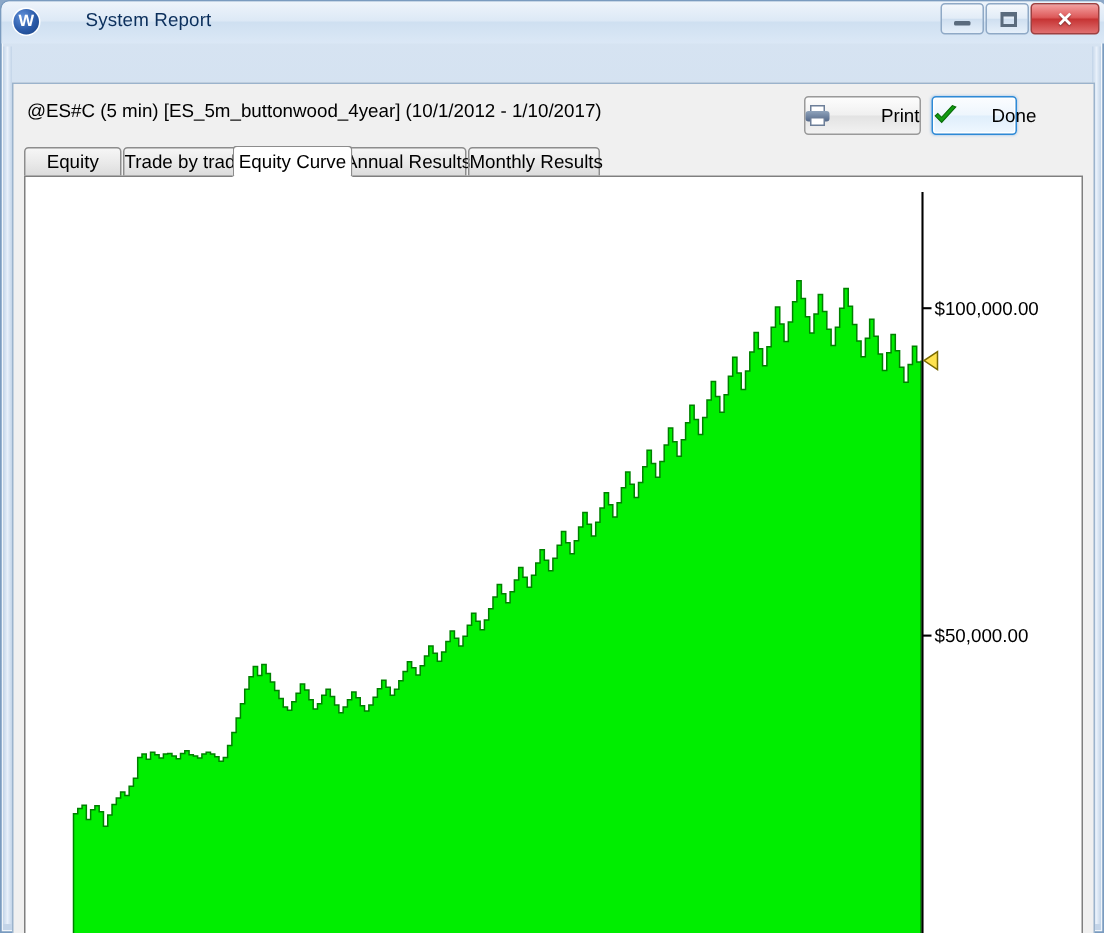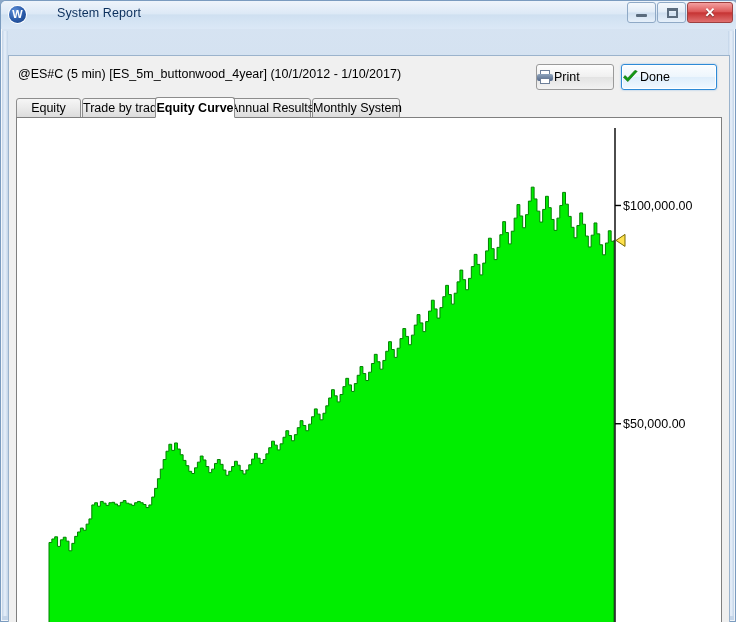--- a/index.html
+++ b/index.html
@@ -137,27 +137,27 @@
     top: 8px;
     height: 26px;
     box-sizing: border-box;
     border-radius: 3px;
     background: linear-gradient(to bottom, #fdfdfd 0%, #f0f0f0 48%, #e3e3e3 52%, #f2f2f2 100%);
     border: 1px solid #9a9a9a;
     font-size: 12.5px;
     color: #000000;
     display: flex;
     align-items: center;
-    justify-content: flex-start;
-    gap: 1px;
+    justify-content: space-between;
+    gap: 22px;
     font-family: "Liberation Sans", sans-serif;
   }
   #print-button { left: 527px; width: 78px; }
   #done-button {
-    left: 612px; width: 96px;
+    left: 612px; width: 57px;
     border: 1px solid #2e8ad6;
     box-shadow: inset 0 0 0 1px #ffffff, 0 0 2px rgba(60,140,220,0.55);
     background: linear-gradient(to bottom, #fbfdff 0%, #eef6fd 48%, #dfeefb 52%, #f0f8ff 100%);
   }
   .printer-ico { width: 16px; height: 14px; position: relative; flex: none; }
   .printer-ico .body {
     position: absolute; left: 0; top: 4px;
     width: 16px; height: 7px;
     background: linear-gradient(to bottom, #8fa3bb, #54698a);
     border-radius: 2px;
@@ -200,21 +200,20 @@
     font-family: "Liberation Sans", sans-serif;
     white-space: nowrap;
   }
   .tab.active {
     background: #ffffff;
     border-bottom: 1px solid #ffffff;
     height: 21px;
     top: -1px;
     line-height: 21px;
     z-index: 5;
-    font-weight: bold;
   }
 
   
   .chartpanel {
     position: absolute;
     left: 7px; top: 61px;
     width: 706px;
     height: 516px;
     box-sizing: border-box;
     background: #ffffff;
@@ -291,21 +290,21 @@
           <path d="M1.5 7.2 L5.8 11.6 L15.2 1.3 L12.9 0.4 L5.7 8.2 L3.2 5.6 Z" fill="#119c11" stroke="#0a6b0a" stroke-width="0.7"></path>
         </svg>
         <span>Done</span>
       </div>
 
       <div class="tabstrip" id="tabstrip">
           <div class="tab" style="left: 0px; width: 65px;">Equity</div>
           <div class="tab" style="left: 66px; width: 82px;">Trade by trade</div>
           <div class="tab active" style="left: 139px; width: 80px;">Equity Curve</div>
           <div class="tab" style="left: 213px; width: 82px;">Annual Results</div>
-          <div class="tab" style="left: 296px; width: 88px;">Monthly System</div>
+          <div class="tab" style="left: 296px; width: 88px;">Monthly Results</div>
         </div>
 
       <div class="chartpanel">
         <svg id="chart-svg" width="704" height="514" viewBox="0 0 704 514">
           <g id="chart-area">
               <path d="M 32 524 L 32 424.4730434782609 L 34.85353535353536 424.4730434782609 L 34.85353535353536 420.9808695652174 L 37.707070707070706 420.9808695652174 L 37.707070707070706 418.7982608695652 L 40.56060606060606 418.7982608695652 L 40.56060606060606 428.4017391304348 L 43.41414141414141 428.4017391304348 L 43.41414141414141 421.85391304347826 L 46.26767676767677 421.85391304347826 L 46.26767676767677 419.23478260869564 L 49.121212121212125 419.23478260869564 L 49.121212121212125 423.16347826086957 L 51.974747474747474 423.16347826086957 L 51.974747474747474 432.76695652173913 L 54.82828282828283 432.76695652173913 L 54.82828282828283 425.34608695652173 L 57.68181818181819 425.34608695652173 L 57.68181818181819 418.3617391304348 L 60.535353535353536 418.3617391304348 L 60.535353535353536 413.99652173913046 L 63.388888888888886 413.99652173913046 L 63.388888888888886 410.06782608695653 L 66.24242424242425 410.06782608695653 L 66.24242424242425 412.2504347826087 L 69.0959595959596 412.2504347826087 L 69.0959595959596 406.1391304347826 L 71.94949494949495 406.1391304347826 L 71.94949494949495 400.90086956521736 L 74.80303030303031 400.90086956521736 L 74.80303030303031 386.93217391304347 L 77.65656565656566 386.93217391304347 L 77.65656565656566 384.7495652173913 L 80.51010101010101 384.7495652173913 L 80.51010101010101 388.2417391304348 L 83.36363636363637 388.2417391304348 L 83.36363636363637 383.44 L 86.21717171717171 383.44 L 86.21717171717171 385.18608695652176 L 89.07070707070707 385.18608695652176 L 89.07070707070707 387.36869565217387 L 91.92424242424244 387.36869565217387 L 91.92424242424244 384.7495652173913 L 94.77777777777777 384.7495652173913 L 94.77777777777777 384.31304347826085 L 97.63131313131314 384.31304347826085 L 97.63131313131314 386.0591304347826 L 100.48484848484848 386.0591304347826 L 100.48484848484848 387.8052173913043 L 103.33838383838385 387.8052173913043 L 103.33838383838385 384.31304347826085 L 106.1919191919192 384.31304347826085 L 106.1919191919192 382.56695652173914 L 109.04545454545455 382.56695652173914 L 109.04545454545455 385.18608695652176 L 111.8989898989899 385.18608695652176 L 111.8989898989899 386.0591304347826 L 114.75252525252525 386.0591304347826 L 114.75252525252525 387.36869565217387 L 117.60606060606061 387.36869565217387 L 117.60606060606061 384.7495652173913 L 120.45959595959596 384.7495652173913 L 120.45959595959596 383.44 L 123.31313131313132 383.44 L 123.31313131313132 384.7495652173913 L 126.16666666666666 384.7495652173913 L 126.16666666666666 386.4956521739131 L 129.02020202020202 386.4956521739131 L 129.02020202020202 389.5513043478261 L 131.87373737373736 389.5513043478261 L 131.87373737373736 386.93217391304347 L 134.72727272727275 386.93217391304347 L 134.72727272727275 379.07478260869567 L 137.58080808080808 379.07478260869567 L 137.58080808080808 370.34434782608696 L 140.43434343434342 370.34434782608696 L 140.43434343434342 360.7408695652174 L 143.28787878787878 360.7408695652174 L 143.28787878787878 351.13739130434783 L 146.14141414141415 351.13739130434783 L 146.14141414141415 341.53391304347826 L 148.99494949494948 341.53391304347826 L 148.99494949494948 333.24 L 151.84848484848487 333.24 L 151.84848484848487 326.25565217391306 L 154.7020202020202 326.25565217391306 L 154.7020202020202 332.3669565217391 L 157.55555555555554 332.3669565217391 L 157.55555555555554 324.94608695652175 L 160.4090909090909 324.94608695652175 L 160.4090909090909 331.05739130434785 L 163.26262626262627 331.05739130434785 L 163.26262626262627 336.7321739130434 L 166.1161616161616 336.7321739130434 L 166.1161616161616 342.4069565217391 L 168.96969696969697 342.4069565217391 L 168.96969696969697 347.64521739130436 L 171.82323232323233 347.64521739130436 L 171.82323232323233 353.32 L 174.6767676767677 353.32 L 174.6767676767677 355.50260869565216 L 177.53030303030303 355.50260869565216 L 177.53030303030303 349.8278260869565 L 180.3838383838384 349.8278260869565 L 180.3838383838384 344.1530434782609 L 183.23737373737373 344.1530434782609 L 183.23737373737373 338.04173913043473 L 186.0909090909091 338.04173913043473 L 186.0909090909091 341.97043478260866 L 188.94444444444446 341.97043478260866 L 188.94444444444446 348.5182608695652 L 191.7979797979798 348.5182608695652 L 191.7979797979798 354.6295652173913 L 194.65151515151516 354.6295652173913 L 194.65151515151516 351.13739130434783 L 197.5050505050505 351.13739130434783 L 197.5050505050505 345.4626086956522 L 200.35858585858585 345.4626086956522 L 200.35858585858585 341.53391304347826 L 203.21212121212122 341.53391304347826 L 203.21212121212122 346.33565217391305 L 206.06565656565655 346.33565217391305 L 206.06565656565655 352.01043478260874 L 208.91919191919192 352.01043478260874 L 208.91919191919192 357.2486956521739 L 211.77272727272728 357.2486956521739 L 211.77272727272728 353.32 L 214.62626262626264 353.32 L 214.62626262626264 348.5182608695652 L 217.47979797979798 348.5182608695652 L 217.47979797979798 343.28 L 220.33333333333331 343.28 L 220.33333333333331 347.2086956521739 L 223.1868686868687 347.2086956521739 L 223.1868686868687 352.44695652173914 L 226.04040404040404 352.44695652173914 L 226.04040404040404 355.9391304347826 L 228.8939393939394 355.9391304347826 L 228.8939393939394 352.01043478260874 L 231.74747474747474 352.01043478260874 L 231.74747474747474 346.7721739130435 L 234.60101010101008 346.7721739130435 L 234.60101010101008 341.0973913043478 L 237.45454545454547 341.0973913043478 L 237.45454545454547 335.42260869565223 L 240.3080808080808 335.42260869565223 L 240.3080808080808 340.22434782608696 L 243.16161616161617 340.22434782608696 L 243.16161616161617 345.4626086956522 L 246.0151515151515 345.4626086956522 L 246.0151515151515 341.53391304347826 L 248.86868686868686 341.53391304347826 L 248.86868686868686 335.8591304347826 L 251.72222222222223 335.8591304347826 L 251.72222222222223 329.74782608695654 L 254.57575757575756 329.74782608695654 L 254.57575757575756 323.2 L 257.42929292929296 323.2 L 257.42929292929296 327.1286956521739 L 260.2828282828283 327.1286956521739 L 260.2828282828283 331.9304347826087 L 263.1363636363636 331.9304347826087 L 263.1363636363636 325.8191304347826 L 265.98989898989896 325.8191304347826 L 265.98989898989896 319.2713043478261 L 268.8434343434343 319.2713043478261 L 268.8434343434343 312.72347826086957 L 271.69696969696975 312.72347826086957 L 271.69696969696975 317.52521739130435 L 274.5505050505051 317.52521739130435 L 274.5505050505051 322.76347826086953 L 277.4040404040404 322.76347826086953 L 277.4040404040404 316.6521739130435 L 280.25757575757575 316.6521739130435 L 280.25757575757575 309.66782608695655 L 283.1111111111111 309.66782608695655 L 283.1111111111111 302.6834782608696 L 285.9646464646465 302.6834782608696 L 285.9646464646465 307.48521739130433 L 288.8181818181818 307.48521739130433 L 288.8181818181818 312.72347826086957 L 291.6717171717172 312.72347826086957 L 291.6717171717172 306.175652173913 L 294.52525252525254 306.175652173913 L 294.52525252525254 298.7547826086957 L 297.3787878787879 298.7547826086957 L 297.3787878787879 290.8973913043478 L 300.2323232323232 290.8973913043478 L 300.2323232323232 296.13565217391306 L 303.0858585858586 296.13565217391306 L 303.0858585858586 301.8104347826087 L 305.93939393939394 301.8104347826087 L 305.93939393939394 295.26260869565215 L 308.7929292929293 295.26260869565215 L 308.7929292929293 287.8417391304348 L 311.64646464646466 287.8417391304348 L 311.64646464646466 279.98434782608695 L 314.5 279.98434782608695 L 314.5 271.6904347826087 L 317.3535353535354 271.6904347826087 L 317.3535353535354 277.8017391304348 L 320.20707070707067 277.8017391304348 L 320.20707070707067 283.9130434782609 L 323.06060606060606 283.9130434782609 L 323.06060606060606 276.4921739130435 L 325.9141414141414 276.4921739130435 L 325.9141414141414 268.6347826086957 L 328.7676767676768 268.6347826086957 L 328.7676767676768 260.34086956521736 L 331.6212121212121 260.34086956521736 L 331.6212121212121 266.8886956521739 L 334.47474747474746 266.8886956521739 L 334.47474747474746 273.4365217391304 L 337.32828282828285 273.4365217391304 L 337.32828282828285 265.5791304347826 L 340.1818181818182 265.5791304347826 L 340.1818181818182 257.28521739130434 L 343.0353535353535 257.28521739130434 L 343.0353535353535 248.55478260869563 L 345.8888888888889 248.55478260869563 L 345.8888888888889 255.53913043478258 L 348.7424242424242 255.53913043478258 L 348.7424242424242 262.5234782608696 L 351.5959595959596 262.5234782608696 L 351.5959595959596 254.22956521739127 L 354.449494949495 254.22956521739127 L 354.449494949495 245.49913043478261 L 357.3030303030303 245.49913043478261 L 357.3030303030303 236.3321739130435 L 360.15656565656565 236.3321739130435 L 360.15656565656565 243.7530434782609 L 363.010101010101 243.7530434782609 L 363.010101010101 251.17391304347825 L 365.8636363636364 251.17391304347825 L 365.8636363636364 242.4434782608696 L 368.7171717171717 242.4434782608696 L 368.7171717171717 233.27652173913043 L 371.57070707070704 233.27652173913043 L 371.57070707070704 223.67304347826087 L 374.42424242424244 223.67304347826087 L 374.42424242424244 231.53043478260872 L 377.2777777777778 231.53043478260872 L 377.2777777777778 239.38782608695652 L 380.1313131313131 239.38782608695652 L 380.1313131313131 230.2208695652174 L 382.9848484848485 230.2208695652174 L 382.9848484848485 220.61739130434785 L 385.83838383838383 220.61739130434785 L 385.83838383838383 210.57739130434783 L 388.69191919191917 210.57739130434783 L 388.69191919191917 218.43478260869563 L 391.54545454545456 218.43478260869563 L 391.54545454545456 226.72869565217394 L 394.3989898989899 226.72869565217394 L 394.3989898989899 217.12521739130432 L 397.2525252525253 217.12521739130432 L 397.2525252525253 207.08521739130435 L 400.10606060606057 207.08521739130435 L 400.10606060606057 196.60869565217394 L 402.95959595959596 196.60869565217394 L 402.95959595959596 204.90260869565213 L 405.81313131313135 204.90260869565213 L 405.81313131313135 213.63304347826084 L 408.66666666666663 213.63304347826084 L 408.66666666666663 203.59304347826082 L 411.520202020202 203.59304347826082 L 411.520202020202 193.11652173913046 L 414.3737373737374 193.11652173913046 L 414.3737373737374 182.2034782608696 L 417.2272727272727 182.2034782608696 L 417.2272727272727 190.9339130434783 L 420.0808080808081 190.9339130434783 L 420.0808080808081 200.10086956521735 L 422.9343434343434 200.10086956521735 L 422.9343434343434 189.624347826087 L 425.7878787878788 189.624347826087 L 425.7878787878788 178.71130434782611 L 428.64141414141415 178.71130434782611 L 428.64141414141415 167.36173913043478 L 431.4949494949495 167.36173913043478 L 431.4949494949495 176.5286956521739 L 434.3484848484849 176.5286956521739 L 434.3484848484849 186.13217391304352 L 437.20202020202015 186.13217391304352 L 437.20202020202015 175.21913043478258 L 440.05555555555554 175.21913043478258 L 440.05555555555554 163.8695652173913 L 442.90909090909093 163.8695652173913 L 442.90909090909093 152.08347826086953 L 445.76262626262627 152.08347826086953 L 445.76262626262627 161.6869565217391 L 448.6161616161616 161.6869565217391 L 448.6161616161616 171.7269565217391 L 451.469696969697 171.7269565217391 L 451.469696969697 160.37739130434784 L 454.32323232323233 160.37739130434784 L 454.32323232323233 148.59130434782605 L 457.17676767676767 148.59130434782605 L 457.17676767676767 136.36869565217393 L 460.030303030303 136.36869565217393 L 460.030303030303 146.40869565217395 L 462.8838383838384 146.40869565217395 L 462.8838383838384 156.8852173913043 L 465.73737373737373 156.8852173913043 L 465.73737373737373 145.09913043478264 L 468.59090909090907 145.09913043478264 L 468.59090909090907 132.87652173913045 L 471.44444444444446 132.87652173913045 L 471.44444444444446 120.21739130434781 L 474.29797979797985 120.21739130434781 L 474.29797979797985 130.6939130434783 L 477.1515151515151 130.6939130434783 L 477.1515151515151 141.60695652173916 L 480.0050505050505 141.60695652173916 L 480.0050505050505 129.38434782608698 L 482.85858585858585 129.38434782608698 L 482.85858585858585 116.72521739130434 L 485.7121212121212 116.72521739130434 L 485.7121212121212 103.6295652173913 L 488.5656565656566 103.6295652173913 L 488.5656565656566 114.54260869565218 L 491.4191919191919 114.54260869565218 L 491.4191919191919 125.89217391304351 L 494.2727272727273 125.89217391304351 L 494.2727272727273 113.23304347826087 L 497.1262626262626 113.23304347826087 L 497.1262626262626 100.13739130434777 L 499.979797979798 100.13739130434777 L 499.979797979798 86.60521739130434 L 502.83333333333337 86.60521739130434 L 502.83333333333337 97.95478260869561 L 505.68686868686865 97.95478260869561 L 505.68686868686865 109.7408695652174 L 508.54040404040404 109.7408695652174 L 508.54040404040404 96.64521739130436 L 511.39393939393943 96.64521739130436 L 511.39393939393943 83.11304347826086 L 514.2474747474747 83.11304347826086 L 514.2474747474747 69.14434782608697 L 517.1010101010102 69.14434782608697 L 517.1010101010102 80.9304347826087 L 519.9545454545455 80.9304347826087 L 519.9545454545455 93.15304347826088 L 522.8080808080808 93.15304347826088 L 522.8080808080808 104.0660869565217 L 525.6616161616162 104.0660869565217 L 525.6616161616162 91.40695652173918 L 528.5151515151515 91.40695652173918 L 528.5151515151515 78.31130434782608 L 531.3686868686868 78.31130434782608 L 531.3686868686868 89.66086956521741 L 534.2222222222222 89.66086956521741 L 534.2222222222222 101.44695652173908 L 537.0757575757575 101.44695652173908 L 537.0757575757575 112.36000000000001 L 539.929292929293 112.36000000000001 L 539.929292929293 100.13739130434777 L 542.7828282828283 100.13739130434777 L 542.7828282828283 87.47826086956525 L 545.6363636363636 87.47826086956525 L 545.6363636363636 74.38260869565215 L 548.489898989899 74.38260869565215 L 548.489898989899 86.16869565217394 L 551.3434343434344 86.16869565217394 L 551.3434343434344 98.39130434782606 L 554.1969696969696 98.39130434782606 L 554.1969696969696 109.30434782608694 L 557.0505050505051 109.30434782608694 L 557.0505050505051 119.78086956521742 L 559.9040404040404 119.78086956521742 L 559.9040404040404 107.55826086956517 L 562.7575757575758 107.55826086956517 L 562.7575757575758 94.89913043478265 L 565.6111111111111 94.89913043478265 L 565.6111111111111 106.24869565217392 L 568.4646464646464 106.24869565217392 L 568.4646464646464 118.03478260869565 L 571.3181818181819 118.03478260869565 L 571.3181818181819 128.94782608695652 L 574.1717171717172 128.94782608695652 L 574.1717171717172 117.1617391304348 L 577.0252525252525 117.1617391304348 L 577.0252525252525 104.93913043478261 L 579.8787878787879 104.93913043478261 L 579.8787878787879 115.85217391304349 L 582.7323232323232 115.85217391304349 L 582.7323232323232 126.76521739130436 L 585.5858585858585 126.76521739130436 L 585.5858585858585 136.80521739130438 L 588.439393939394 136.80521739130438 L 588.439393939394 125.0191304347826 L 591.2929292929293 125.0191304347826 L 591.2929292929293 112.79652173913041 L 594.1464646464647 112.79652173913041 L 594.1464646464647 123.27304347826089 L 597 123.27304347826089 L 597 122.39999999999998 L 597 524 Z" fill="#00ee00" stroke="#008000" stroke-width="1"></path>
               <line x1="32" y1="524" x2="598" y2="524" stroke="#000000" stroke-width="1.4"></line>
               <line x1="598" y1="10" x2="598" y2="524" stroke="#000000" stroke-width="1.4"></line>
               <line x1="598" y1="305.7391304347826" x2="604" y2="305.7391304347826" stroke="#000000" stroke-width="1.4"></line>
               <text x="606" y="310.2391304347826" class="axis-label">$50,000.00</text>

